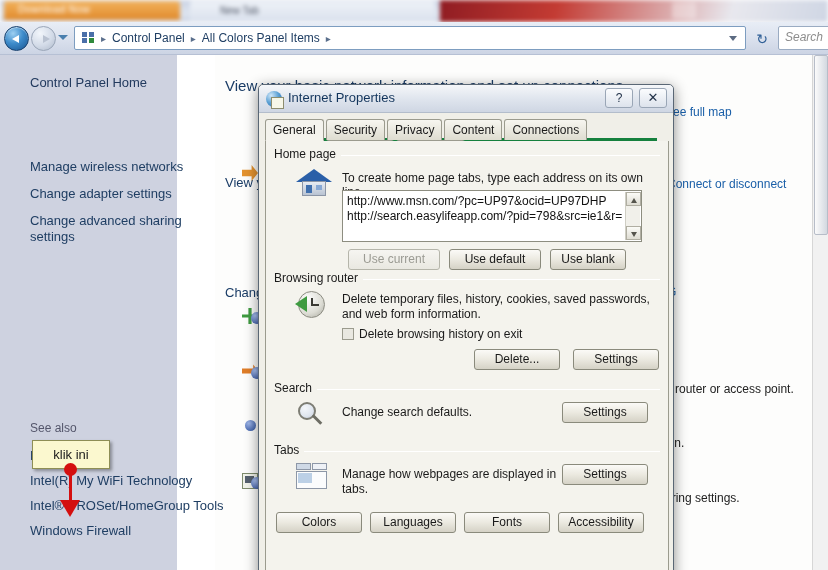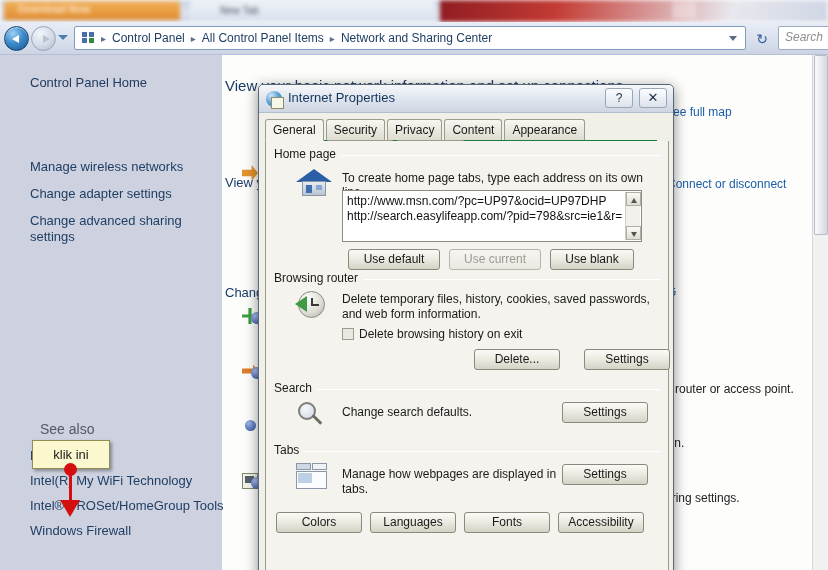--- a/index.html
+++ b/index.html
@@ -116,34 +116,34 @@
   }
   #searchbox {
     position:absolute; left:778px; top:4px; width:54px; height:24px;
     background:#fff; border:1px solid #9aabc2; border-radius:2px;
     font-style:italic; color:#8d8d8d; font-size:12px;
     padding:3px 0 0 6px; cursor:text; overflow:hidden; white-space:nowrap;
   }
 
   
   #sidebar {
-    position:absolute; left:0; top:55px; width:222px; height:515px;
+    position:absolute; left:0; top:55px; width:177px; height:515px;
     background:#ced2e0;
   }
   .sb-head {
     position:absolute; left:30px; top:20px; color:#223a5e; font-size:13px;
     cursor:pointer;
   }
   .sb-list { position:absolute; left:30px; top:104px; width:175px; }
   .sb-item {
     color:#1f3e63; font-size:13px; margin-bottom:11px; line-height:16px;
     cursor:pointer;
   }
   .sb-seealso {
-    position:absolute; left:40px; top:366px; color:#54566b; font-size:14px;
+    position:absolute; left:30px; top:366px; color:#54566b; font-size:12px;
   }
   .sb-list2 { position:absolute; left:30px; top:390px; width:180px; }
   .sb-item2 {
     color:#1f3e63; font-size:13px; height:25px; line-height:21px; cursor:pointer;
     white-space:nowrap;
   }
   .sb-item2.hl {
     display:inline-block; background:#9dc08b; color:#10400f;
     border:1px solid #3a5c2d; padding:0 5px; height:21px; line-height:19px;
     box-shadow:2px 2px 2px rgba(0,0,0,.3);
@@ -257,21 +257,21 @@
     background: linear-gradient(to bottom,#fbfcfe,#dde3ec);
     border:1px solid #9aa6b6; border-radius:3px;
     text-align:center; line-height:18px; font-size:12px; color:#23334a;
     cursor:pointer;
   }
   .dlg-btn.help { right:40px; }
   .dlg-btn.close { right:6px; font-size:13px; }
 
   #dlg-tabs {
     position:relative; height:22px; margin:6px 16px 0 6px;
-    border-bottom:1px solid #15803d;
+    border-bottom:3px solid #15803d;
   }
   .tab {
     position:relative; float:left; height:21px; margin-right:2px;
     padding:0 7px; line-height:20px; font-size:12px; color:#1a1a1a;
     background: linear-gradient(to bottom,#f7f6f0,#dedcd0);
     border:1px solid #9b9b8e; border-bottom:none; border-radius:3px 3px 0 0;
     cursor:pointer;
   }
   .tab.active {
     background:#f4f3ed; border-bottom:1px solid #f4f3ed;
@@ -429,23 +429,22 @@
   <div id="crumbbar">
     <div class="cp-icon">
       <i></i>
         <i></i>
         <i></i>
         <i></i>
     </div>
     <span class="crumb-sep">▸</span>
     <span class="crumb">Control Panel</span>
     <span class="crumb-sep">▸</span>
-    <span class="crumb">All Control Panel Items</span>
+    <span class="crumb">All Colors Panel Items</span>
     <span class="crumb-sep">▸</span>
-    <span class="crumb">Network and Sharing Center</span>
     <span class="crumb-dd"></span>
   </div>
 
   <div class="refresh-btn">↻</div>
   <div id="searchbox">Search</div>
 </div>
 
 <div id="content">
   <div id="content-scroll">
     <div class="nsc-title">View your basic network information and set up connections</div>
@@ -505,21 +504,21 @@
     <div id="dlg-title">Internet Properties</div>
     <div class="dlg-btn help">?</div>
     <div class="dlg-btn close">✕</div>
   </div>
 
   <div id="dlg-tabs">
     <div class="tab active">General</div>
     <div class="tab">Security</div>
     <div class="tab">Privacy</div>
     <div class="tab">Content</div>
-    <div class="tab">Appearance</div>
+    <div class="tab">Connections</div>
     <div class="tab">Programs</div>
     <div class="tab">Advanced</div>
   </div>
 
   <div id="dlg-body">
 
     <fieldset class="grp" style="height:120px;">
       <div class="grp-rule-wrap">
         <div class="grp-rule"></div>
         <span class="grp-label">Home page</span>
@@ -534,23 +533,23 @@
         <div class="hp-desc">To create home page tabs, type each address on its own line.</div>
         <div id="hp-textarea">
           <span class="url">http://www.msn.com/?pc=UP97&amp;ocid=UP97DHP</span>
           <span class="url">http://search.easylifeapp.com/?pid=798&amp;src=ie1&amp;r=</span>
           <div class="ta-scroll">
             <div class="up"></div>
             <div class="dn"></div>
           </div>
         </div>
         <div class="row-btns" style="left:74px; top:86px; width:320px;">
+          <div class="btn disabled" style="float:left; width:92px; margin-right:9px;">Use current</div>
           <div class="btn" style="float:left; width:92px; margin-right:9px;">Use default</div>
-          <div class="btn disabled" style="float:left; width:92px; margin-right:9px;">Use current</div>
-          <div class="btn" style="float:left; width:84px;">Use blank</div>
+          <div class="btn" style="float:left; width:76px;">Use blank</div>
         </div>
       </div>
     </fieldset>
 
     <fieldset class="grp" style="height:106px;">
       <div class="grp-rule-wrap">
         <div class="grp-rule"></div>
         <span class="grp-label">Browsing router</span>
       </div>
       <div style="position:relative; height:90px;">
@@ -561,21 +560,21 @@
             <div class="arrow"></div>
         </div>
         <div class="bh-desc">
           <span>Delete temporary files, history, cookies, saved passwords,</span><br>
           <span>and web form information.</span>
         </div>
         <div class="chk-row">
           <span class="chk"></span><span>Delete browsing history on exit</span>
         </div>
         <div class="row-btns" style="left:200px; top:62px; width:200px;">
-          <div class="btn" style="float:left; width:86px; margin-right:24px;">Delete...</div>
+          <div class="btn" style="float:left; width:86px; margin-right:13px;">Delete...</div>
           <div class="btn" style="float:left; width:86px;">Settings</div>
         </div>
       </div>
     </fieldset>
 
     <fieldset class="grp" style="height:58px;">
       <div class="grp-rule-wrap">
         <div class="grp-rule"></div>
         <span class="grp-label">Search</span>
       </div>

